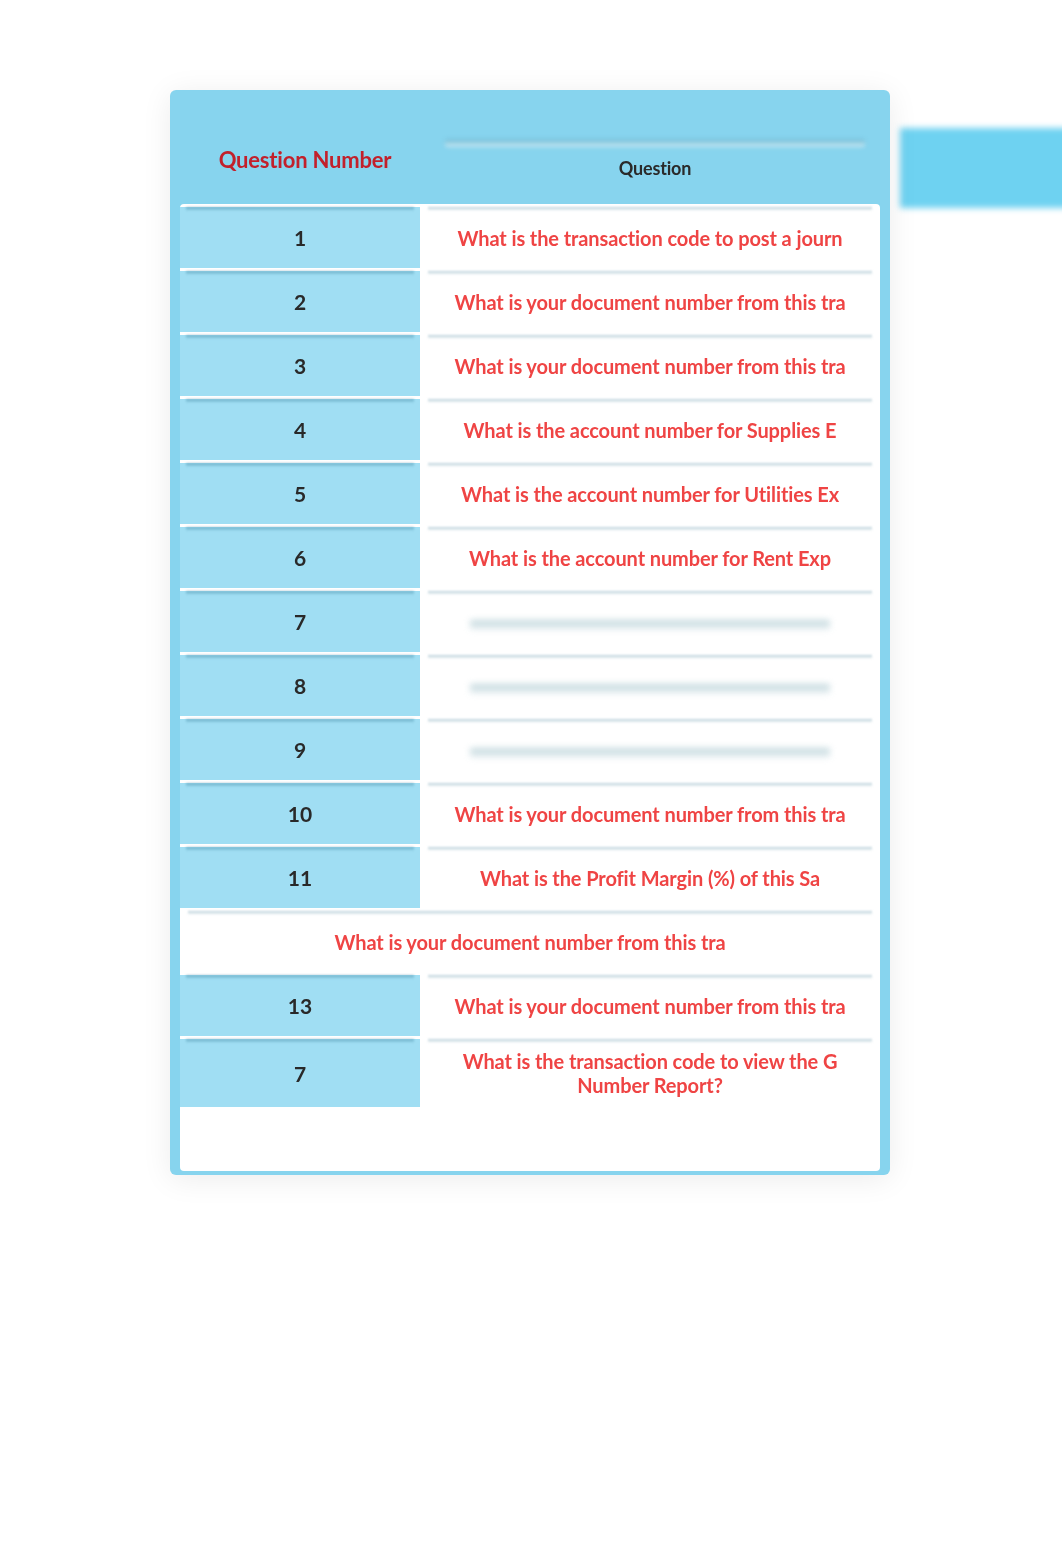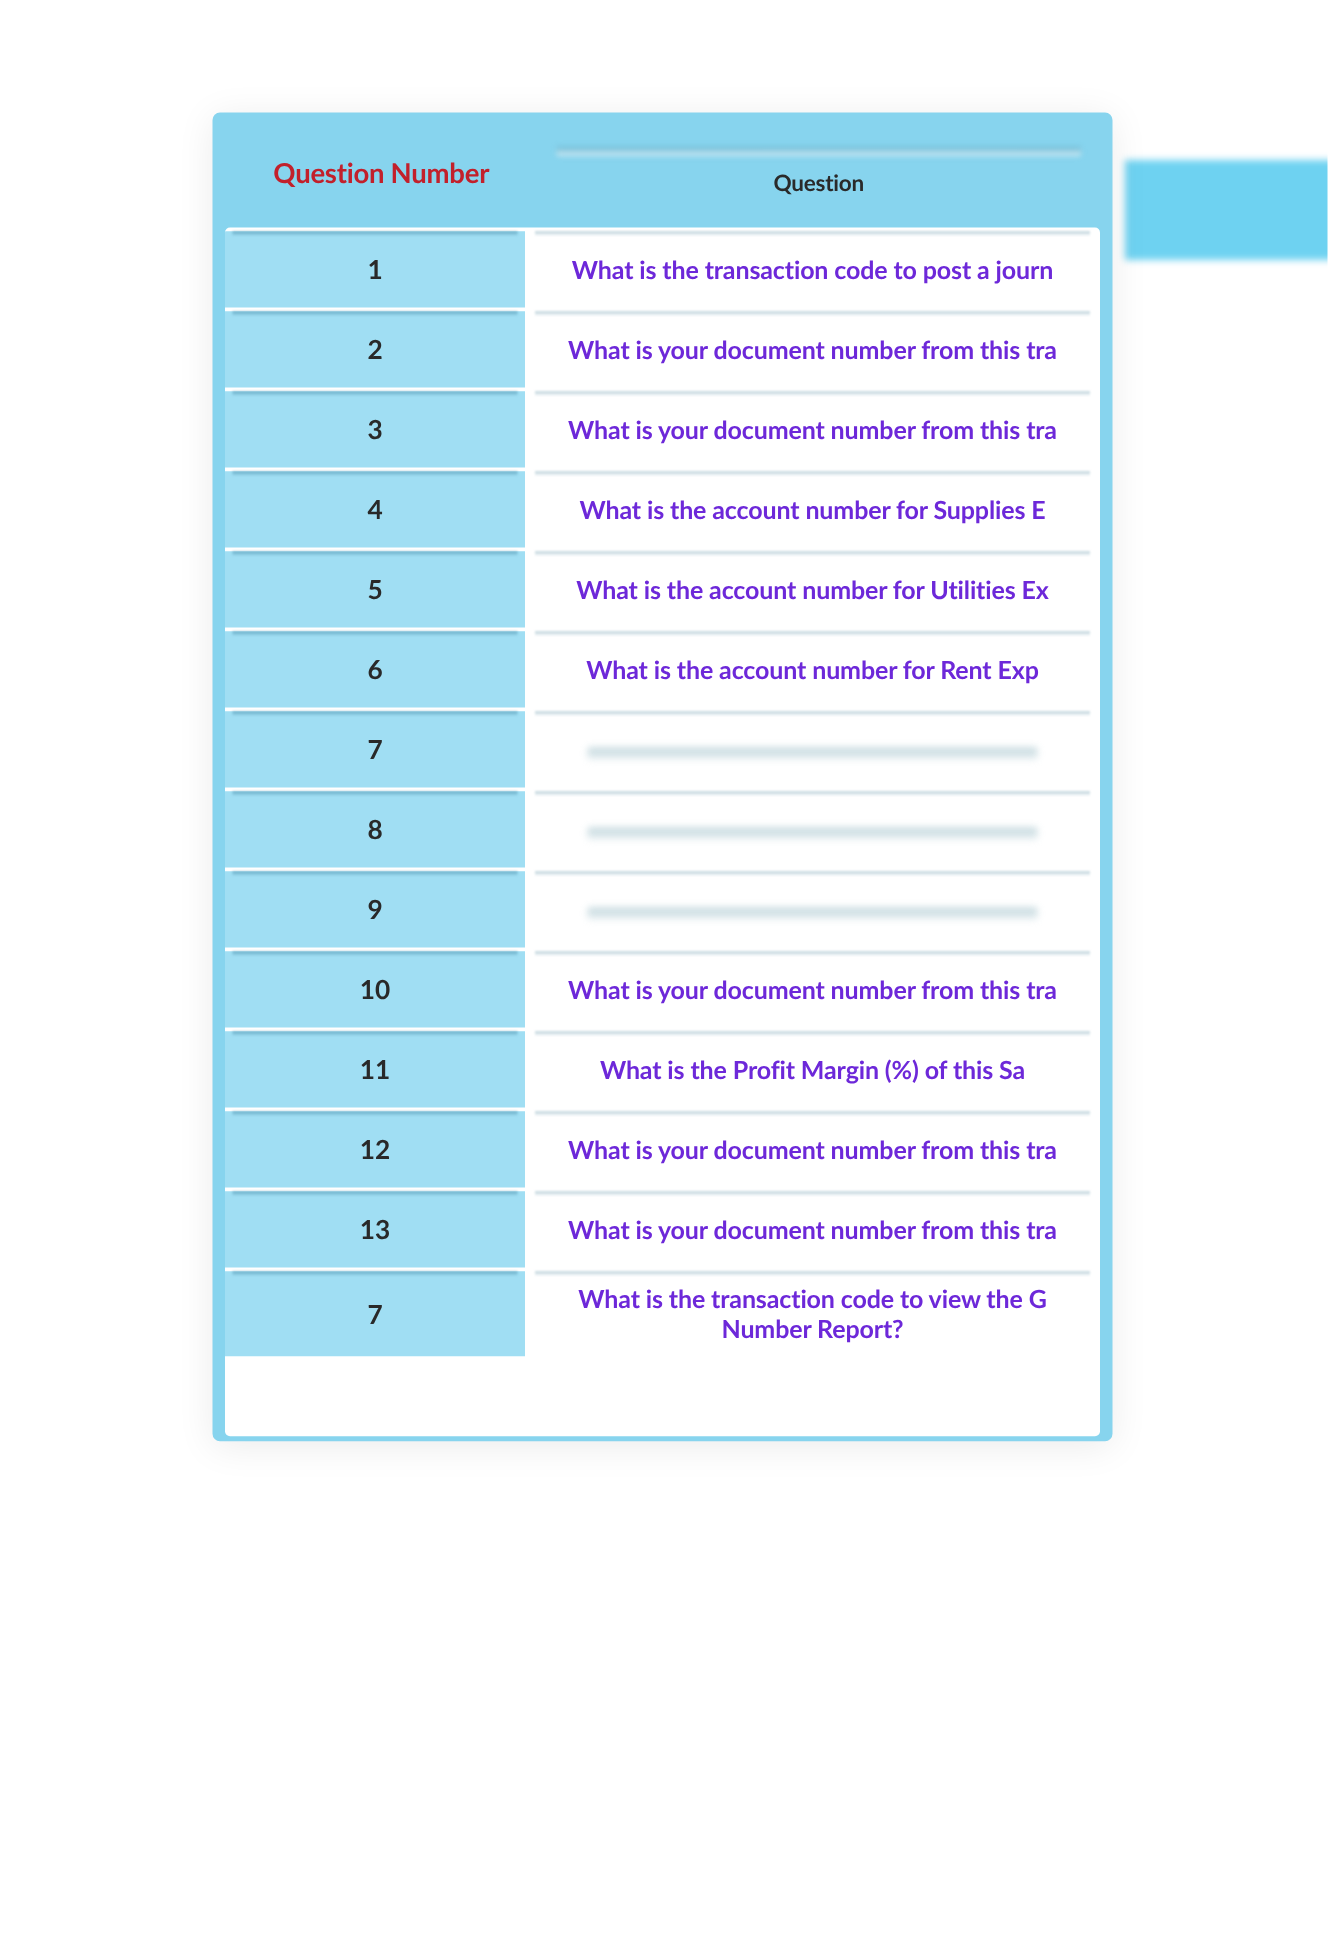--- a/index.html
+++ b/index.html
@@ -19,21 +19,21 @@
       padding: 90px 0 0 170px;
       position: relative;
     }
     .table-outer {
       position: relative;
     }
     .table {
       background: #87d4ee;
       box-shadow: 0 4px 30px rgba(0,0,0,0.08);
       width: 720px;
-      padding: 2px 10px 4px 10px;
+      padding: 24px 10px 4px 10px;
       border-radius: 6px;
     }
     .side-strip {
       position: absolute;
       top: 38px;
       left: 730px;
       width: 350px;
       height: 80px;
       background: #6ed2f1;
       filter: blur(3px);
@@ -105,21 +105,21 @@
       opacity: 0.55;
       filter: blur(1px);
     }
     .cell-question {
       flex: 1;
       display: flex;
       flex-direction: column;
       align-items: center;
       justify-content: center;
       font-weight: 700;
-      color: #6d28d9;
+      color: #ef4444;
       font-size: 20px;
       letter-spacing: -0.1px;
       padding: 10px 8px 10px 8px;
       text-align: center;
       position: relative;
     }
     .cell-question::before {
       content: "";
       position: absolute;
       top: 0;
@@ -218,21 +218,20 @@
           <div class="cell-number">10</div>
           <div class="cell-question">What is your document number from this tra</div>
         </div>
 
         <div class="trow">
           <div class="cell-number">11</div>
           <div class="cell-question">What is the Profit Margin (%) of this Sa</div>
         </div>
 
         <div class="trow">
-          <div class="cell-number">12</div>
           <div class="cell-question">What is your document number from this tra</div>
         </div>
 
         <div class="trow">
           <div class="cell-number">13</div>
           <div class="cell-question">What is your document number from this tra</div>
         </div>
 
         <div class="trow">
           <div class="cell-number">7</div>

